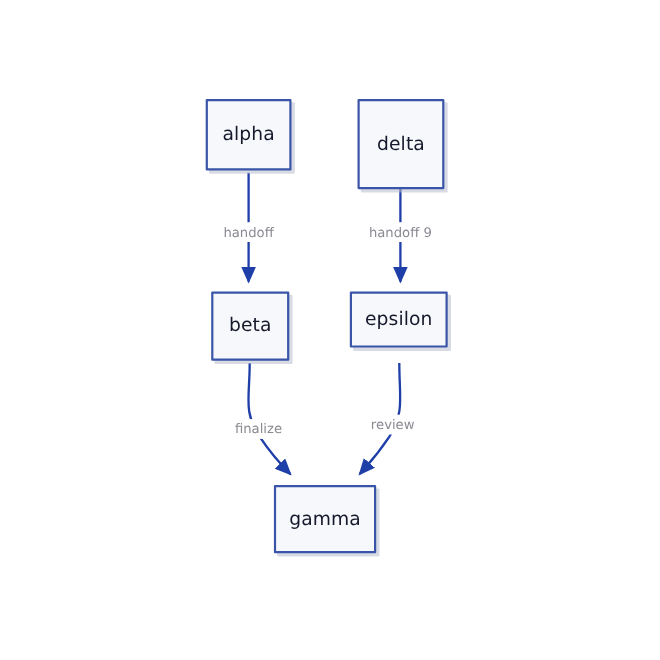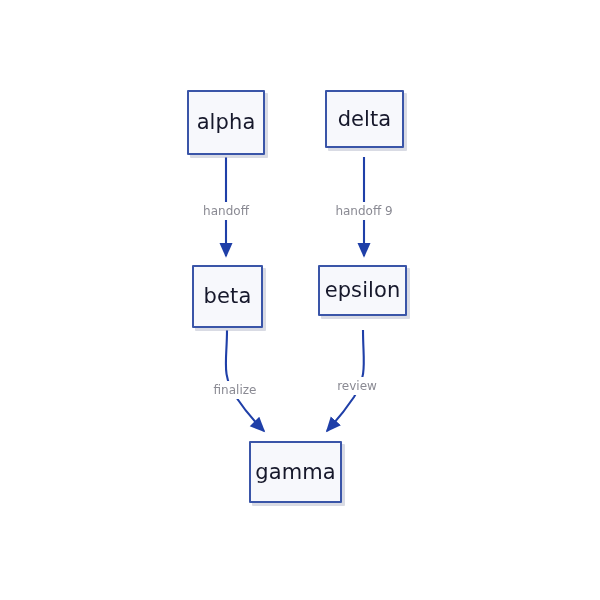--- a/index.html
+++ b/index.html
@@ -34,21 +34,21 @@
     align-items: center;
     justify-content: center;
     background: #f7f8fc;
     border: 2px solid #3a55a8;
     border-radius: 1px;
     box-shadow: 3px 3px 0 0 rgba(186,190,205,0.55);
     z-index: 2;
   }
   .node-label {
     color: #16182b;
-    font-size: 21px;
+    font-size: 17px;
     line-height: 1;
     letter-spacing: 0.1px;
     white-space: nowrap;
   }
   .edge-label {
     position: absolute;
     color: #8a8a93;
     font-size: 12px;
     line-height: 1;
     white-space: nowrap;
@@ -76,21 +76,21 @@
 
     <path d="M227,330 C227,362 221,374 236,397 C248,415 256,423 264,431" fill="none" stroke="#1f3fa8" stroke-width="2.1" marker-end="url(#arrowhead)"></path>
 
     <path d="M363,330 C363,362 368,374 354,397 C342,415 334,423 327,431" fill="none" stroke="#1f3fa8" stroke-width="2.1" marker-end="url(#arrowhead)"></path>
   </svg>
 
   <div class="node" style="left:187px; top:90px; width:78px; height:65px;">
     <span class="node-label">alpha</span>
   </div>
 
-  <div class="node" style="left:325px; top:90px; width:79px; height:58px;">
+  <div class="node" style="left:325px; top:90px; width:79px; height:82px;">
     <span class="node-label">delta</span>
   </div>
 
   <div class="node" style="left:192px; top:265px; width:71px; height:63px;">
     <span class="node-label">beta</span>
   </div>
 
   <div class="node" style="left:318px; top:265px; width:89px; height:51px;">
     <span class="node-label">epsilon</span>
   </div>

